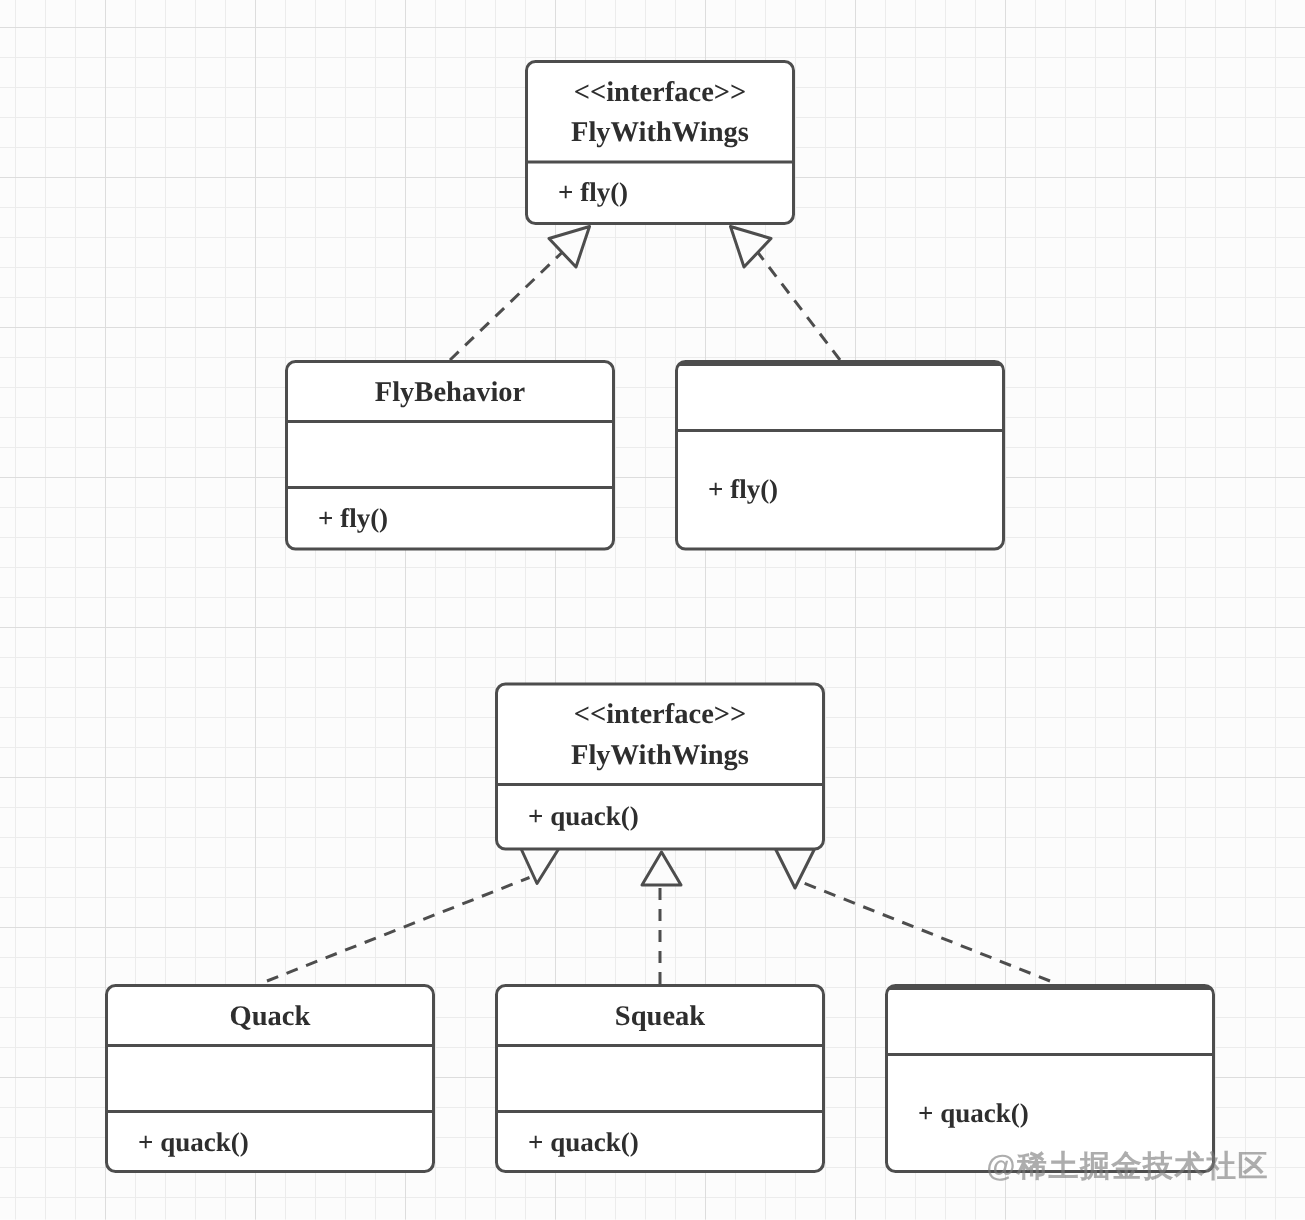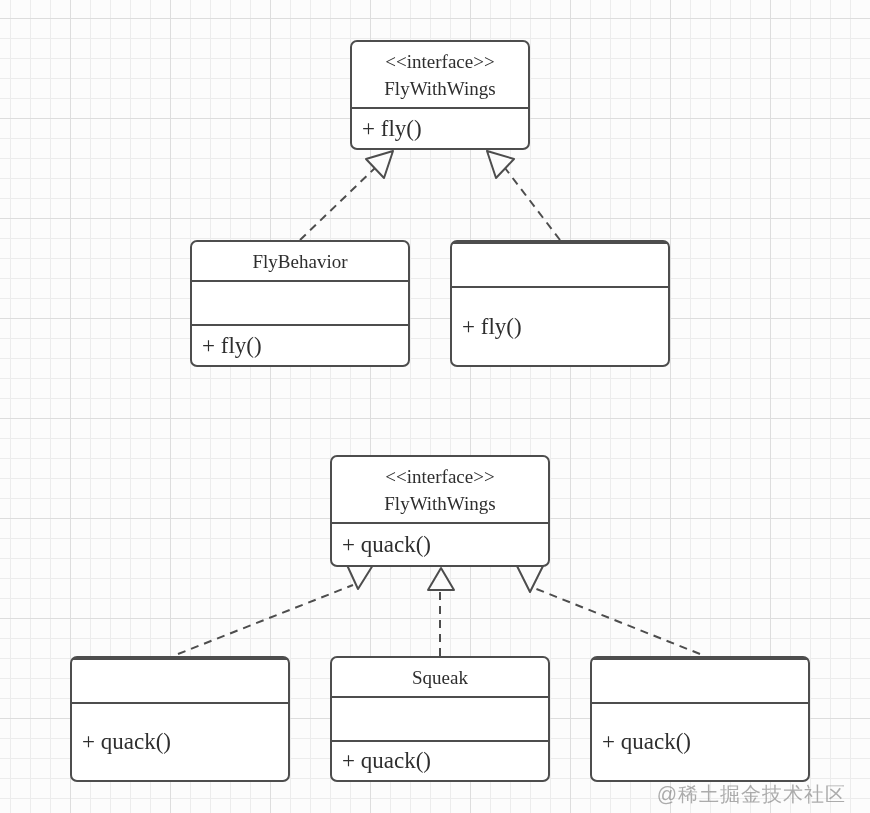--- a/index.html
+++ b/index.html
@@ -10,41 +10,42 @@
     background-image:
       linear-gradient(to right, #dddddd 1px, transparent 1px),
       linear-gradient(to bottom, #dddddd 1px, transparent 1px),
       linear-gradient(to right, #ececec 1px, transparent 1px),
       linear-gradient(to bottom, #ececec 1px, transparent 1px);
     background-size:100px 100px,100px 100px,20px 20px,20px 20px;
     background-position:70px 18px,70px 18px,10px 18px,10px 18px;
     font-family:"Liberation Serif","DejaVu Serif",serif;
     color:#2e2e2e;
     overflow:hidden;
+    font-weight:bold;
   }
   .edges{position:absolute;left:0;top:0;z-index:1;pointer-events:none;}
   .edge-line{stroke:#4d4d4d;stroke-width:2;stroke-dasharray:8 6;fill:none;}
   .edge-head{fill:#fcfcfc;stroke:#4d4d4d;stroke-width:2;stroke-linejoin:round;}
   .uml-box{
     position:absolute;z-index:2;box-sizing:border-box;
     background:#ffffff;border:2px solid #4d4d4d;border-radius:7px;
     display:flex;flex-direction:column;
   }
   .c-title{
     display:flex;flex-direction:column;align-items:center;justify-content:center;
     font-size:19px;line-height:27px;text-align:center;flex:0 0 auto;
   }
   .c-attrs{border-top:2px solid #4d4d4d;flex:0 0 auto;}
   .c-methods{
     border-top:2px solid #4d4d4d;flex:1 1 auto;
     display:flex;align-items:center;
-    padding-left:10px;font-size:23px;
+    padding-left:20px;font-size:18px;
   }
   .watermark{
-    position:absolute;right:24px;bottom:5px;z-index:3;
+    position:absolute;right:24px;bottom:22px;z-index:3;
     font-family:"Liberation Sans","DejaVu Sans",sans-serif;
     font-size:20px;letter-spacing:1px;
     color:rgba(122,122,122,0.62);
     pointer-events:none;
   }
 </style>
 </head>
 <body>
 
 <div class="canvas">
@@ -98,20 +99,21 @@
 
   <div class="uml-box" style="left:330px;top:455px;width:220px;height:112px;">
     <div class="c-title" style="height:65px;">
       <div>&lt;&lt;interface&gt;&gt;</div>
       <div>FlyWithWings</div>
     </div>
     <div class="c-methods">+ quack()</div>
   </div>
 
   <div class="uml-box" style="left:70px;top:656px;width:220px;height:126px;">
+    <div class="c-title" style="height:38px;">Quack</div>
     <div class="c-attrs" style="height:42px;"></div>
     <div class="c-methods">+ quack()</div>
   </div>
 
   <div class="uml-box" style="left:330px;top:656px;width:220px;height:126px;">
     <div class="c-title" style="height:38px;border-radius:15px;">Squeak</div>
     <div class="c-attrs" style="height:42px;"></div>
     <div class="c-methods">+ quack()</div>
   </div>
 

